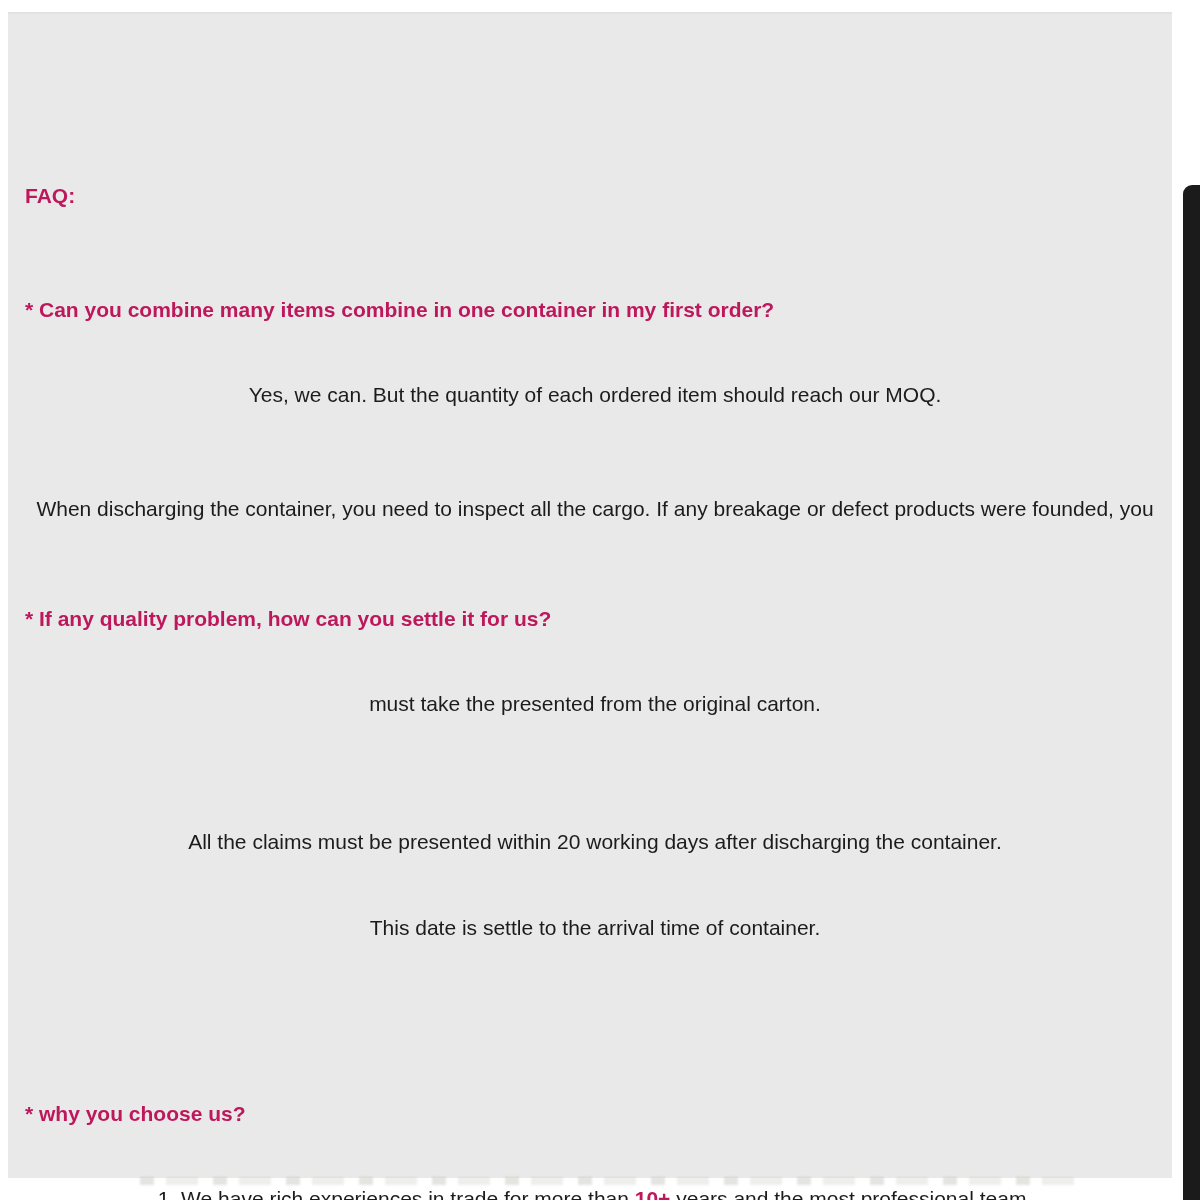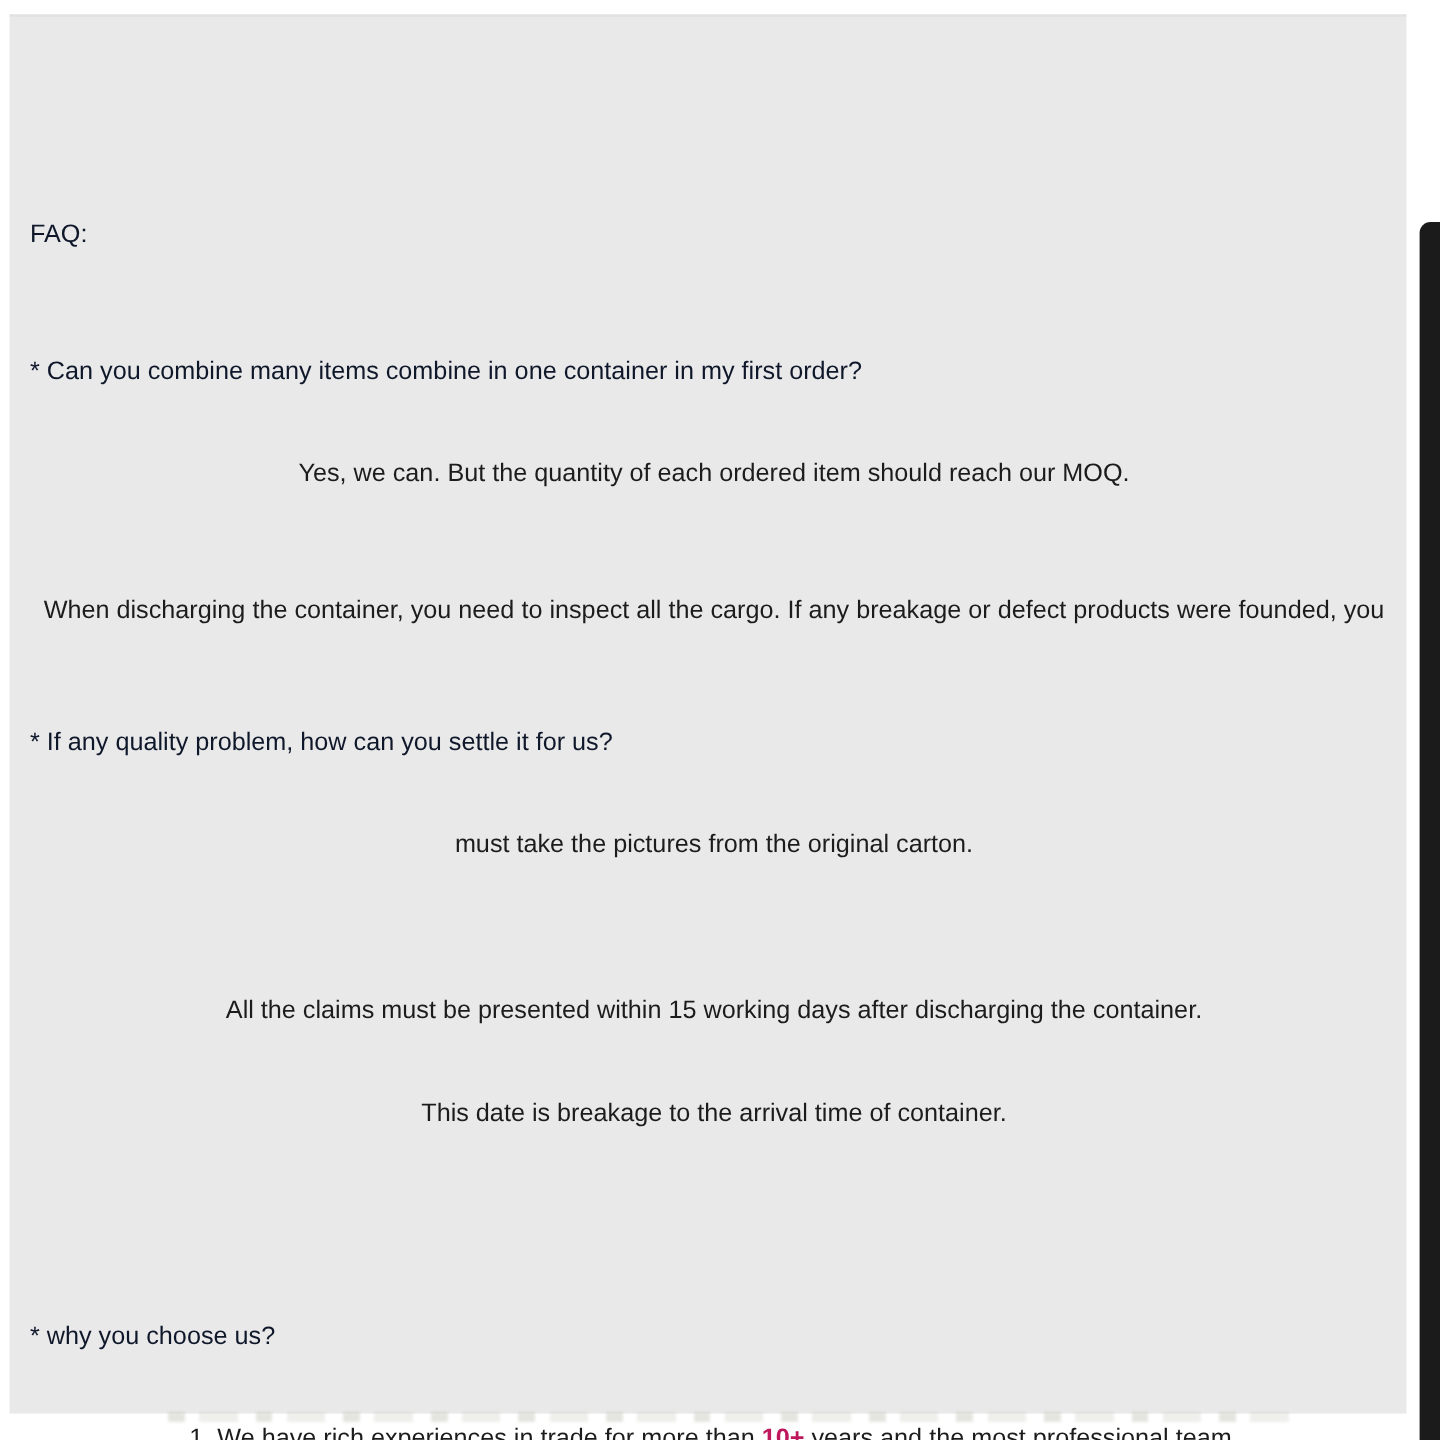--- a/index.html
+++ b/index.html
@@ -25,21 +25,21 @@
     position: absolute;
     left: 17px;
     top: 82px;
     width: 1140px;
     color: #1c1c1c;
     font-size: 21px;
     line-height: 28.5px;
     white-space: pre-wrap;
   }
   .ln { min-height: 28.5px; }
-  .h  { color: #0f172a; font-weight: normal; }
+  .h  { color: #be185d; font-weight: bold; }
   .b  { color: #1c1c1c; font-weight: normal; text-align: center; }
   .hl { color: #be185d; font-weight: bold; }
   .gap-sm { margin-top: 24px; }
   .gap-lg { margin-top: 72px; }
   #right-bar {
     position: absolute;
     right: 0;
     top: 185px;
     width: 17px;
     height: 1015px;
@@ -70,24 +70,24 @@
   <div id="panel">
     <div id="content">
 
       <div class="ln h">FAQ:</div>
 
       <div class="ln h">* Can you combine many items combine in one container in my first order?</div>
       <div class="ln b">Yes, we can. But the quantity of each ordered item should reach our MOQ.</div>
 
       <div class="ln b">When discharging the container, you need to inspect all the cargo. If any breakage or defect products were founded, you</div>
       <div class="ln h gap-sm">* If any quality problem, how can you settle it for us?</div>
-      <div class="ln b">must take the pictures from the original carton.</div>
+      <div class="ln b">must take the presented from the original carton.</div>
 
-      <div class="ln b gap-sm">All the claims must be presented within 15 working days after discharging the container.</div>
-      <div class="ln b">This date is breakage to the arrival time of container.</div>
+      <div class="ln b gap-sm">All the claims must be presented within 20 working days after discharging the container.</div>
+      <div class="ln b">This date is settle to the arrival time of container.</div>
 
       <div class="ln h gap-lg">* why you choose us?</div>
       <div class="ln b"><span>1. We have rich experiences in trade for more than </span><span class="hl">10+</span><span> years and the most professional team.</span></div>
       
       
       
 
       
       
       

